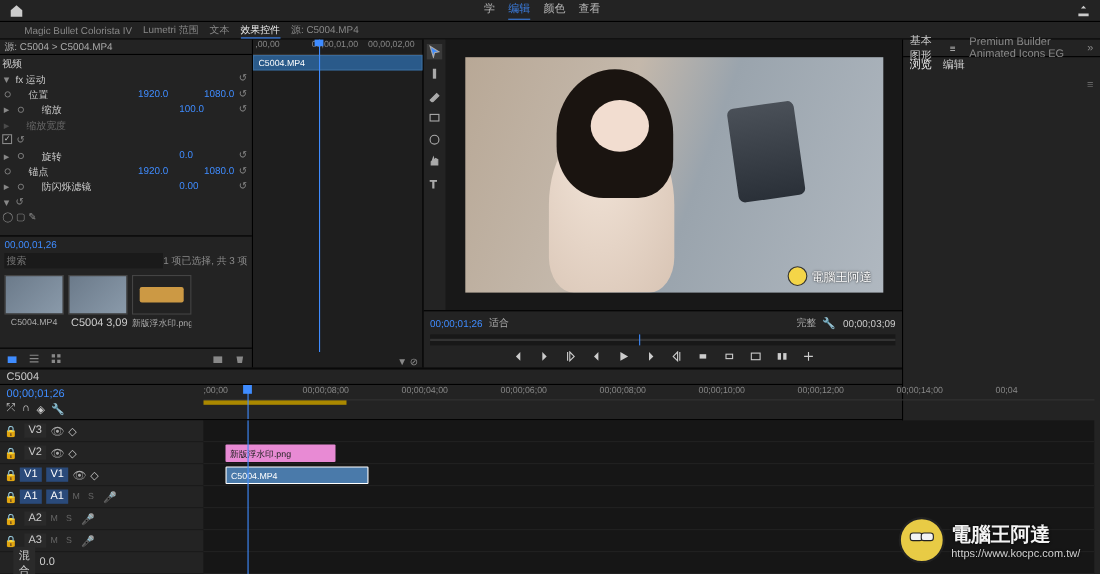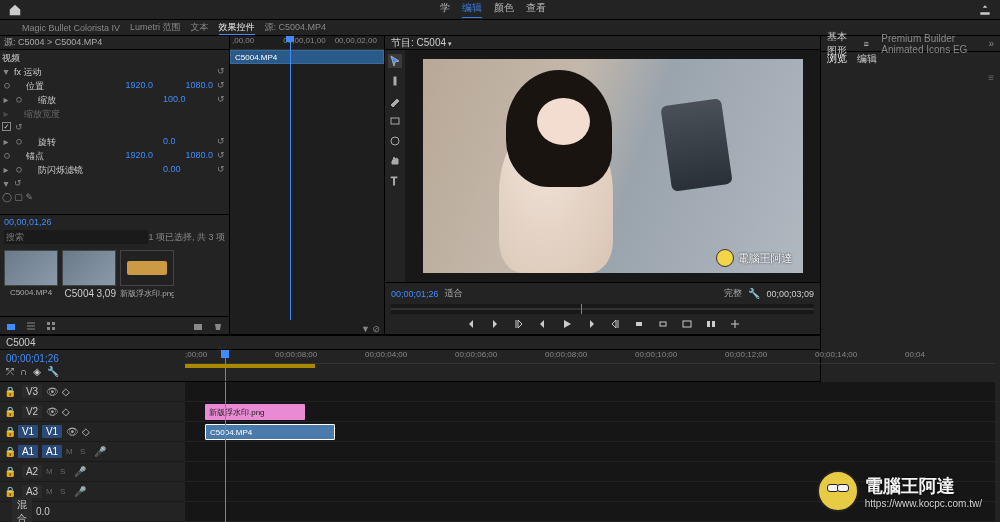--- a/index.html
+++ b/index.html
@@ -294,23 +294,20 @@
      <span>,00,00</span>
      <span>00,00,01,00</span>
      <span>00,00,02,00</span>
     </div>
     <div class="clipbar">C5004.MP4</div>
     <div class="playhead"></div>
     <div class="filt">▼ ⊘</div>
    </div>
 
    <div class="programPanel">
-    <div class="hdr">
-            <span class="dd">节目: C5004</span>
-          </div>
     <div class="monitorRow">
      <div class="toolstrip">
       <div class="t sel">
                 <svg viewBox="0 0 12 12">
                   <path d="M2 1l8 5-4 1-1 4z" fill="#3f8cff"></path>
                 </svg>
               </div>
       <div class="t">
                 <svg viewBox="0 0 12 12">
                   <rect x="5" y="2" width="2" height="8"></rect>

